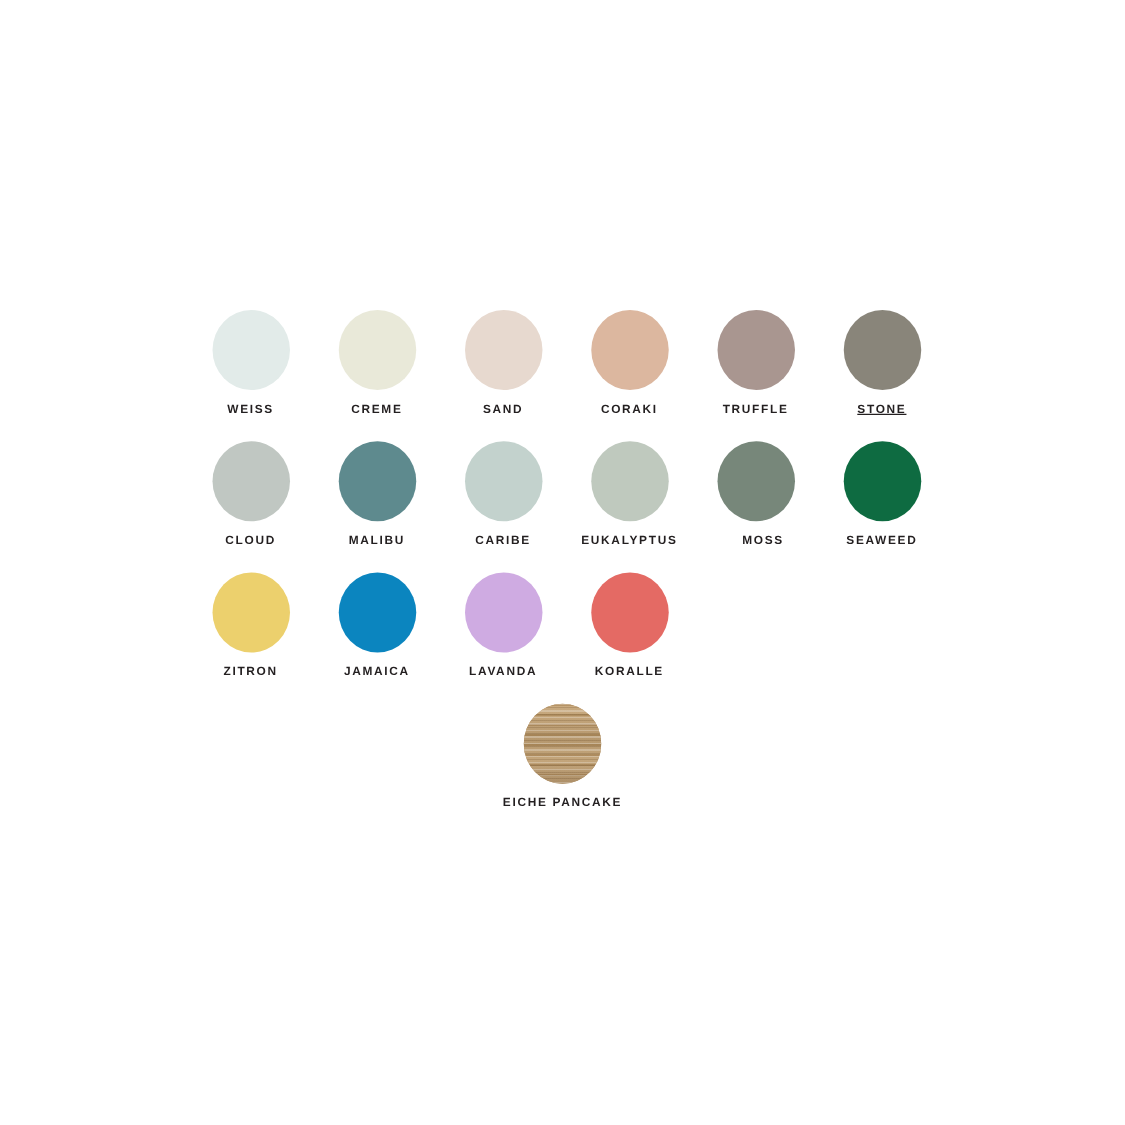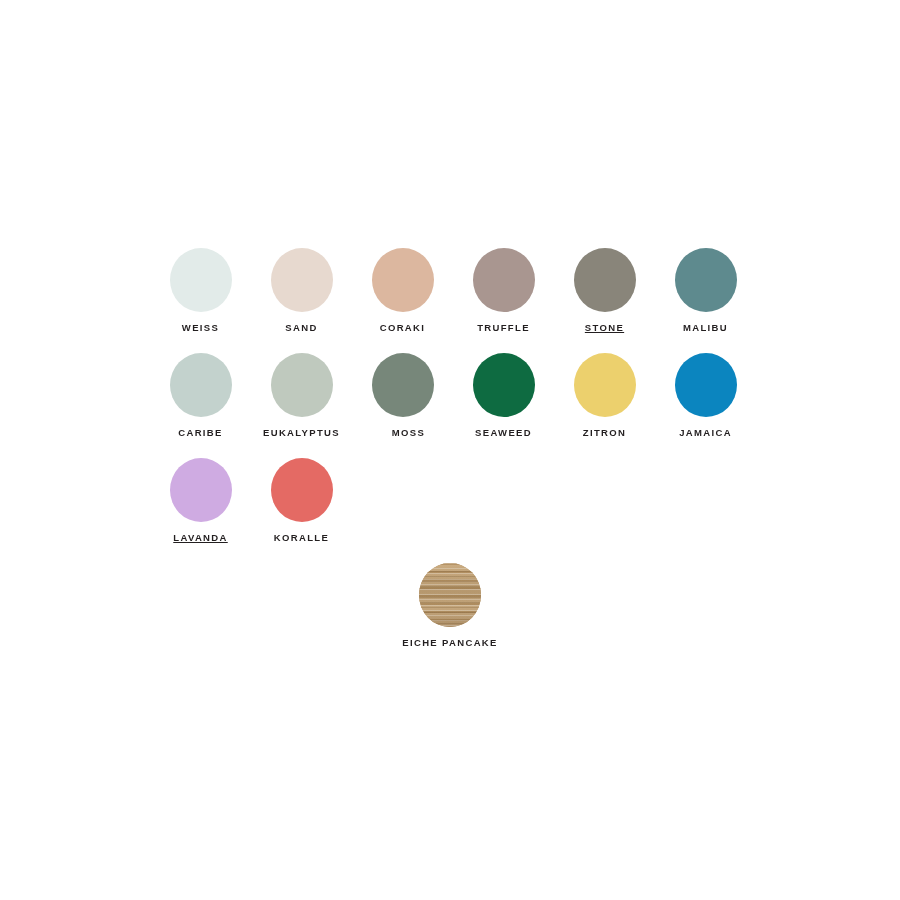--- a/index.html
+++ b/index.html
@@ -107,34 +107,42 @@
 <body>
 
 <div id="palette-board" style="background: rgb(255, 255, 255);">
 
   <div id="swatch-grid">
       <div class="swatch">
         <span class="swatch-dot" style="background: rgb(226, 235, 233);"></span>
         <span class="swatch-label" style="color: rgb(35, 31, 32);">WEISS</span>
       </div>
       <div class="swatch">
+        <span class="swatch-dot" style="background: rgb(233, 233, 217);"></span>
+        <span class="swatch-label" style="color: rgb(35, 31, 32);">CREME</span>
+      </div>
+      <div class="swatch">
         <span class="swatch-dot" style="background: rgb(231, 217, 207);"></span>
         <span class="swatch-label" style="color: rgb(35, 31, 32);">SAND</span>
       </div>
       <div class="swatch">
         <span class="swatch-dot" style="background: rgb(220, 183, 159);"></span>
         <span class="swatch-label" style="color: rgb(35, 31, 32);">CORAKI</span>
       </div>
       <div class="swatch">
         <span class="swatch-dot" style="background: rgb(169, 150, 144);"></span>
         <span class="swatch-label" style="color: rgb(35, 31, 32);">TRUFFLE</span>
       </div>
       <div class="swatch">
         <span class="swatch-dot" style="background: rgb(137, 133, 122);"></span>
         <span class="swatch-label" style="color: rgb(35, 31, 32); text-decoration: underline;">STONE</span>
+      </div>
+      <div class="swatch">
+        <span class="swatch-dot" style="background: rgb(192, 199, 194);"></span>
+        <span class="swatch-label" style="color: rgb(35, 31, 32);">CLOUD</span>
       </div>
       <div class="swatch">
         <span class="swatch-dot" style="background: rgb(94, 138, 142);"></span>
         <span class="swatch-label" style="color: rgb(35, 31, 32);">MALIBU</span>
       </div>
       <div class="swatch">
         <span class="swatch-dot" style="background: rgb(195, 210, 205);"></span>
         <span class="swatch-label" style="color: rgb(35, 31, 32);">CARIBE</span>
       </div>
       <div class="swatch">
@@ -152,21 +160,21 @@
       <div class="swatch">
         <span class="swatch-dot" style="background: rgb(236, 208, 109);"></span>
         <span class="swatch-label" style="color: rgb(35, 31, 32);">ZITRON</span>
       </div>
       <div class="swatch">
         <span class="swatch-dot" style="background: rgb(11, 133, 191);"></span>
         <span class="swatch-label" style="color: rgb(35, 31, 32);">JAMAICA</span>
       </div>
       <div class="swatch">
         <span class="swatch-dot" style="background: rgb(207, 171, 226);"></span>
-        <span class="swatch-label" style="color: rgb(35, 31, 32); text-decoration: underline;">LAVANDA</span>
+        <span class="swatch-label" style="color: rgb(35, 31, 32);">LAVANDA</span>
       </div>
       <div class="swatch">
         <span class="swatch-dot" style="background: rgb(228, 106, 100);"></span>
         <span class="swatch-label" style="color: rgb(35, 31, 32);">KORALLE</span>
       </div>
     </div>
 
   <div id="wood-swatch-row">
     <div class="swatch">
       <span class="wood-dot" style="background-color: rgb(176, 142, 96);">

